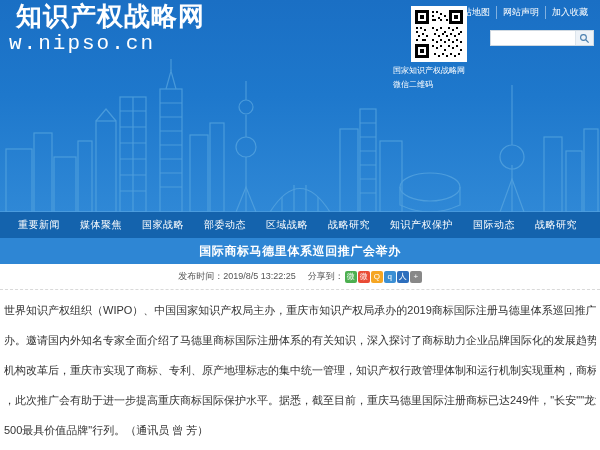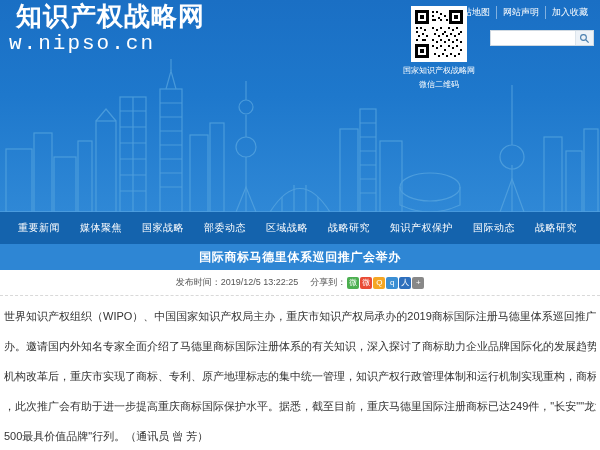--- a/index.html
+++ b/index.html
@@ -83,21 +83,20 @@
     line-height: 11px;
   }
   .top-links .tl:first-child { border-left: none; }
 
   
   .qr-block {
     position: absolute;
     left: 393px;
     top: 6px;
     width: 92px;
-    text-align: center;
   }
   .qr-img {
     width: 56px;
     height: 56px;
     margin: 0 auto;
     background: #ffffff;
     padding: 2px;
     box-sizing: border-box;
   }
   .qr-cap {
@@ -142,21 +141,21 @@
     align-items: center;
     justify-content: center;
     padding: 0;
     cursor: pointer;
   }
 
   
   .nav {
     position: relative;
     width: 600px;
-    height: 32px;
+    height: 26px;
     background: #1463ad;
     display: flex;
     align-items: stretch;
     padding-left: 8px;
     box-sizing: border-box;
   }
   .nav-item {
     flex: 0 0 auto;
     padding: 0 10px;
     display: flex;
@@ -404,21 +403,21 @@
     <div class="nav-item">知识产权保护</div>
     <div class="nav-item">国际动态</div>
     <div class="nav-item">战略研究</div>
   </div>
 
   <div class="title-bar">
     <div class="t">国际商标马德里体系巡回推广会举办</div>
   </div>
 
   <div class="meta">
-    <span class="m">发布时间：2019/12/5 13:22:25</span>
+    <span class="m">发布时间：2019/8/5 13:22:25</span>
     <span class="share">
       <span class="share-label">分享到：</span>
       <span class="share-ico" style="background:#4caf50">微</span>
       <span class="share-ico" style="background:#e94b35">微</span>
       <span class="share-ico" style="background:#f5a623">Q</span>
       <span class="share-ico" style="background:#3b8fd4">q</span>
       <span class="share-ico" style="background:#2e6fbd">人</span>
       <span class="share-ico" style="background:#888888">+</span>
     </span>
   </div>

